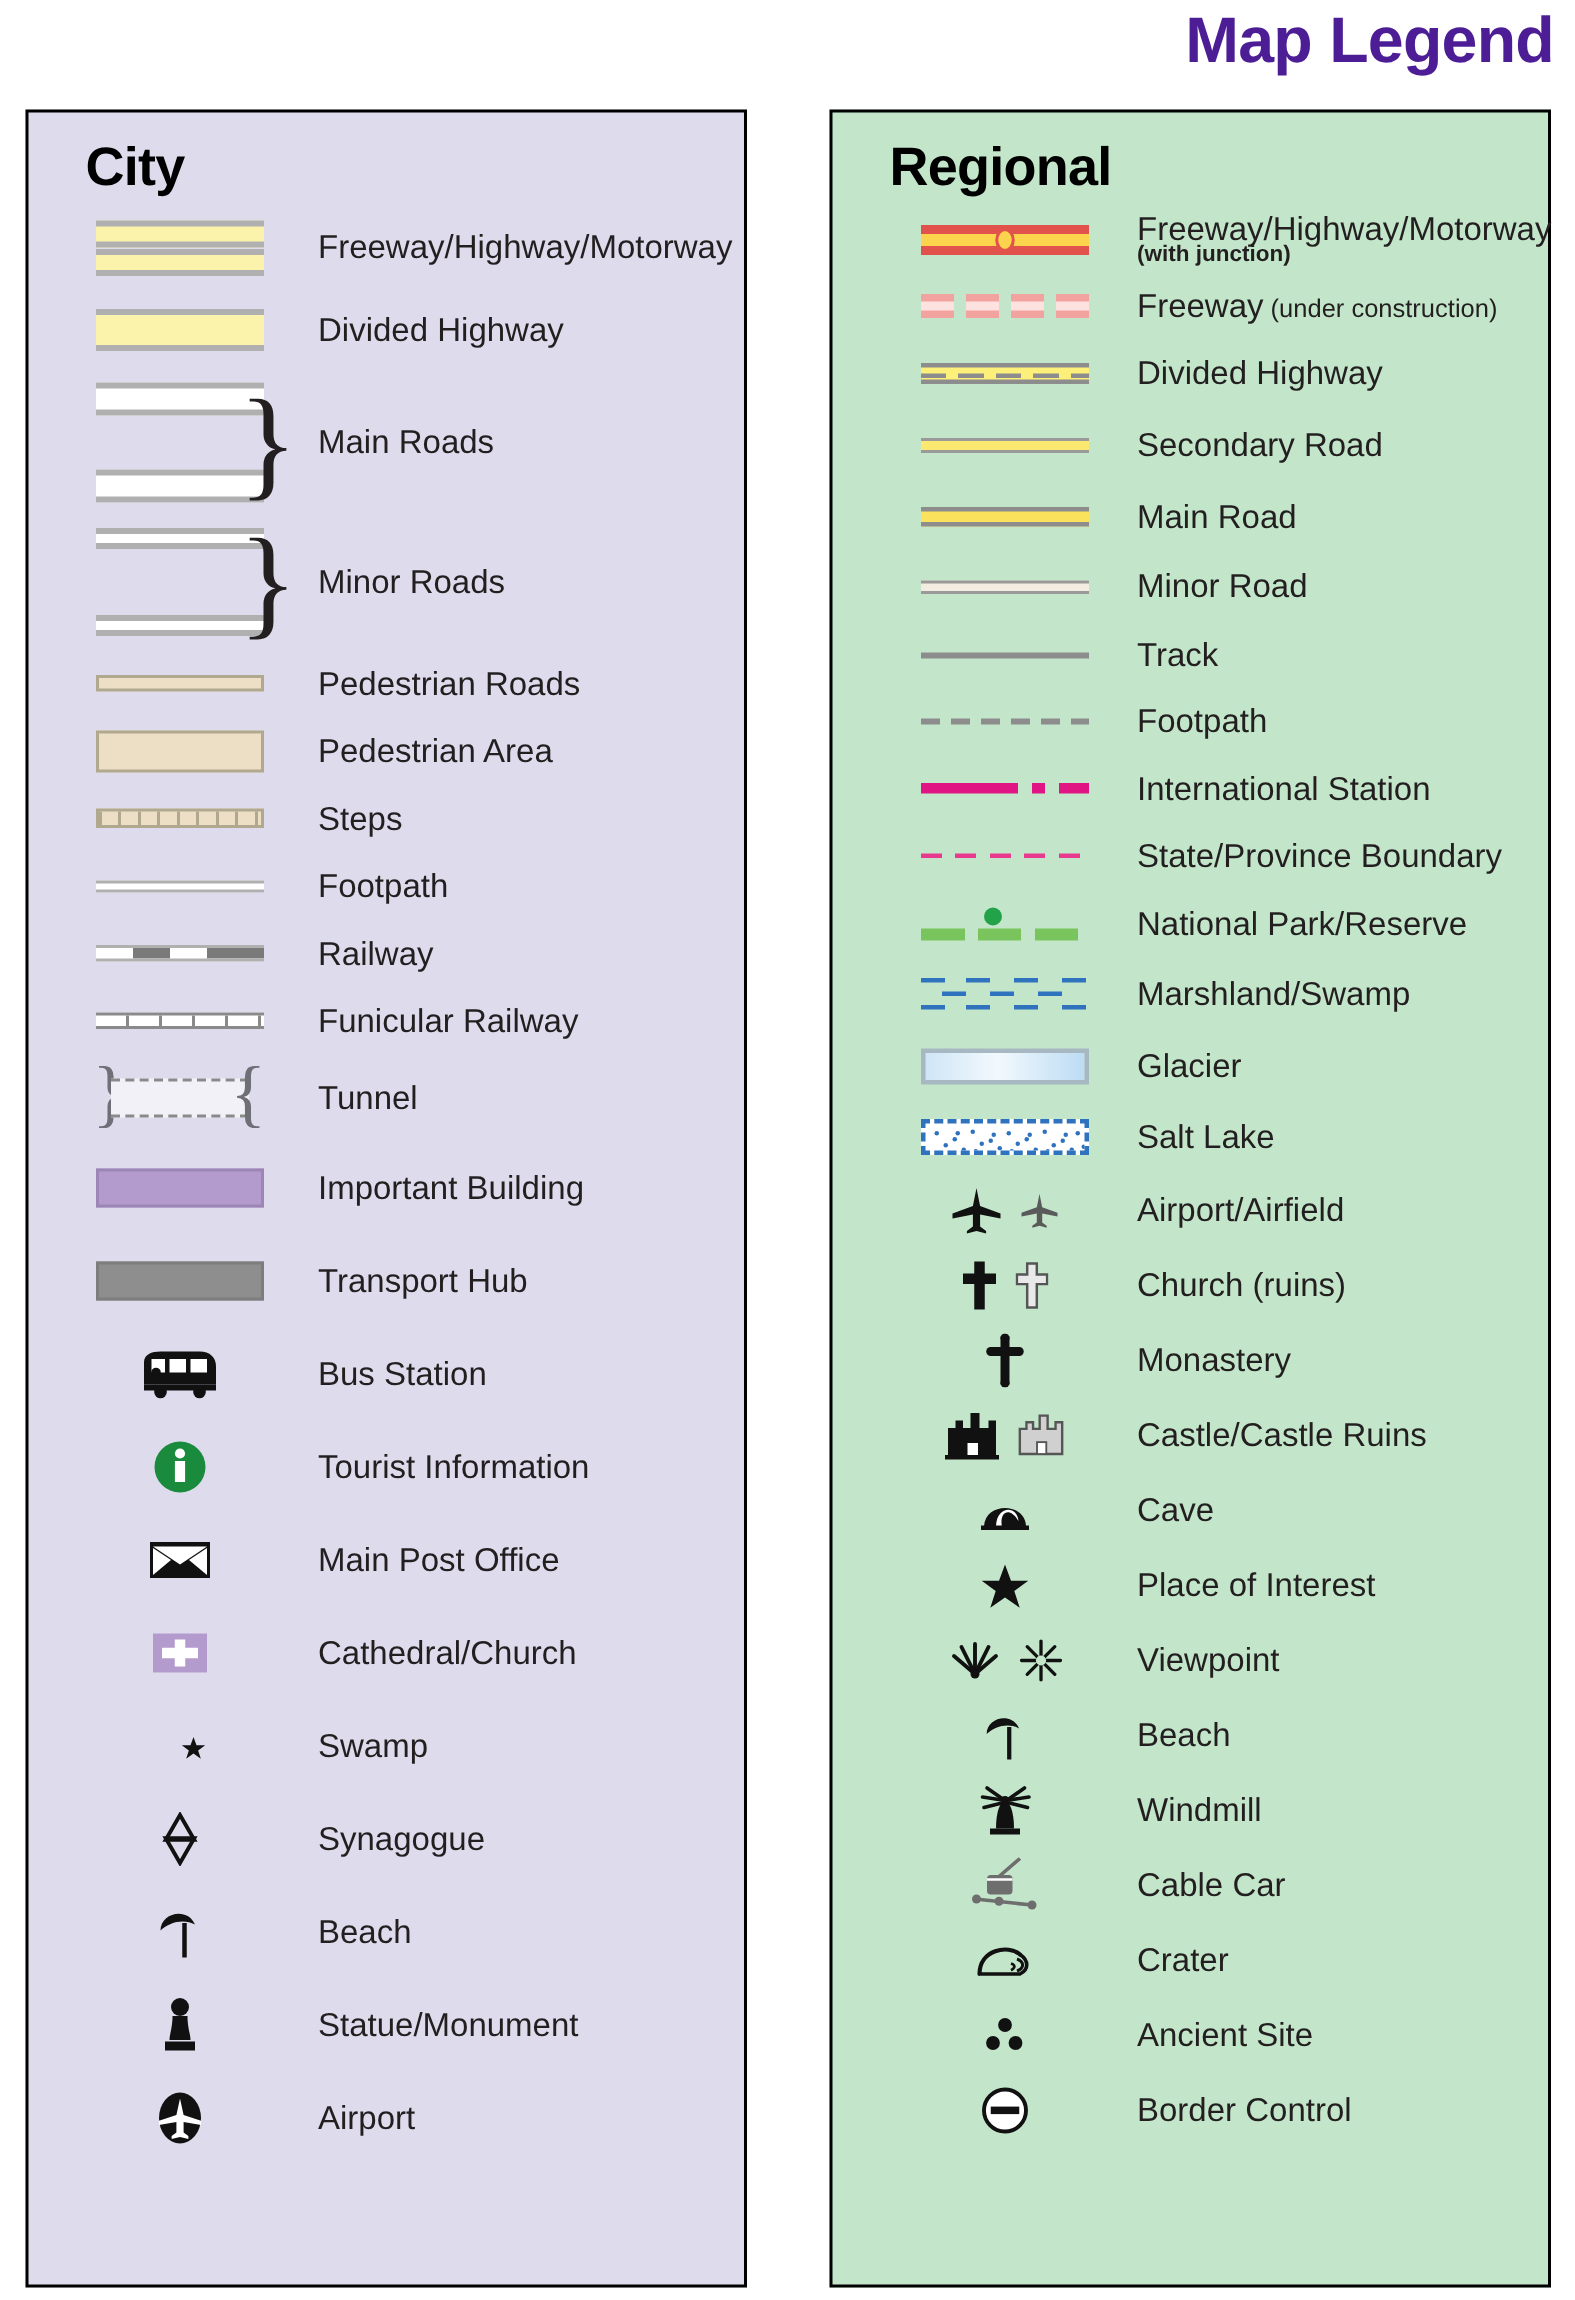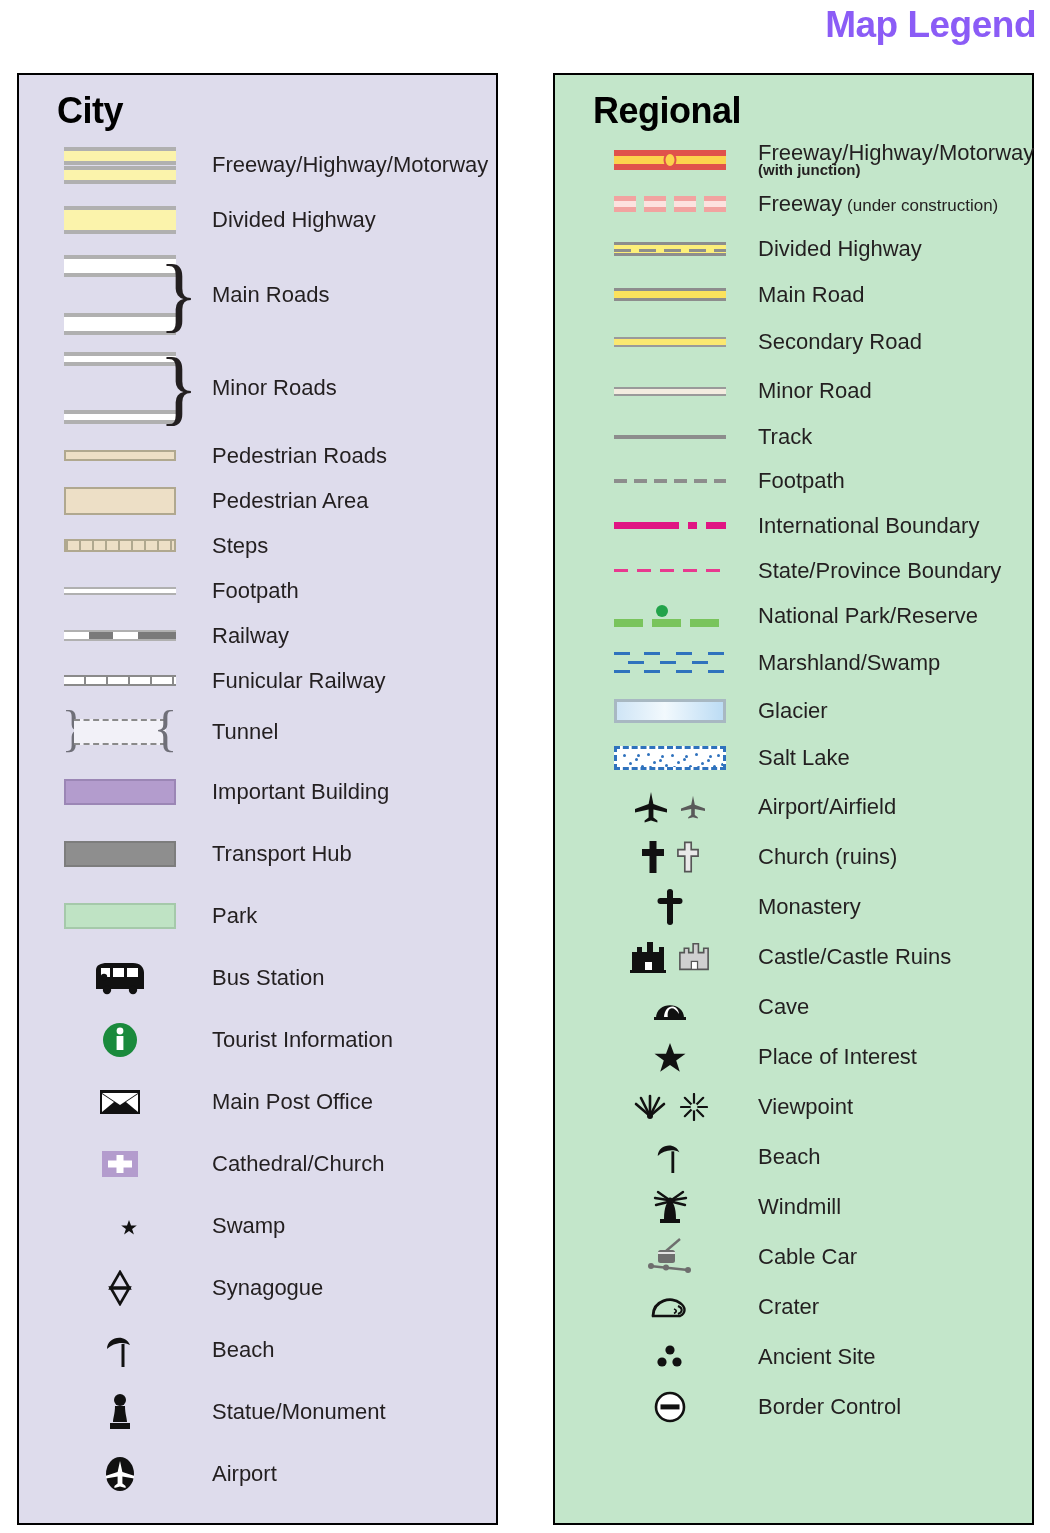--- a/index.html
+++ b/index.html
@@ -7,22 +7,22 @@
   body {
     width:1050px; height:1533px; position:relative;
     background:#ffffff;
     font-family:"Liberation Sans", sans-serif;
     overflow:hidden;
   }
 
   
   #map-title {
     position:absolute; right:14px; top:6px;
-    font-size:37px; font-weight:bold; letter-spacing:-0.5px;
-    color:#8b5cf6; line-height:1;
+    font-size:43px; font-weight:bold; letter-spacing:-0.5px;
+    color:#4c1d95; line-height:1;
   }
 
   
   .panel {
     position:absolute; top:73px; bottom:8px;
     border:2px solid #000000;
   }
   #panel-city     { left:17px;  width:481px; background:#dedcec; }
   #panel-regional { left:553px; width:481px; background:#c3e6ca; }
 
@@ -273,26 +273,20 @@
       <div class="lbl">Important Building</div>
     </div>
 
     <div class="row" style="height:62px">
       <div class="sym">
           <div class="c-hub"></div>
         </div>
       <div class="lbl">Transport Hub</div>
     </div>
 
-    <div class="row" style="height:62px">
-      <div class="sym">
-          <div class="c-park"></div>
-        </div>
-      <div class="lbl">Park</div>
-    </div>
 
     <div class="row" style="height:62px">
       <div class="sym glyph">
         <svg width="54" height="34" viewBox="0 0 54 34">
           <path d="M3 9 C3 4 8 2 14 2 H40 C47 2 51 6 51 12 V24 H3 Z" fill="#111"></path>
           <rect x="3" y="24" width="48" height="4" fill="#111"></rect>
           <rect x="8" y="7" width="9" height="9" fill="#fff"></rect>
           <rect x="20" y="7" width="11" height="9" fill="#fff"></rect>
           <rect x="34" y="7" width="11" height="9" fill="#fff"></rect>
           <circle cx="11" cy="16" r="3.2" fill="#111"></circle>
@@ -423,34 +417,34 @@
 
     <div class="row" style="height:46px">
       <div class="sym">
         <div class="r-line r-divhwy">
             <div class="dash"></div>
           </div>
       </div>
       <div class="lbl">Divided Highway</div>
     </div>
 
+    <div class="row" style="height:50px">
+      <div class="sym">
+          <div class="r-line r-secroad"></div>
+        </div>
+      <div class="lbl">Secondary Road</div>
+    </div>
+
     <div class="row" style="height:45px">
       <div class="sym">
           <div class="r-line r-mainroad"></div>
         </div>
       <div class="lbl">Main Road</div>
     </div>
 
-    <div class="row" style="height:50px">
-      <div class="sym">
-          <div class="r-line r-secroad"></div>
-        </div>
-      <div class="lbl">Secondary Road</div>
-    </div>
-
     <div class="row" style="height:48px">
       <div class="sym">
           <div class="r-line r-minorroad"></div>
         </div>
       <div class="lbl">Minor Road</div>
     </div>
 
     <div class="row" style="height:44px">
       <div class="sym">
           <div class="r-line r-track"></div>
@@ -462,21 +456,21 @@
       <div class="sym">
           <div class="r-line r-footpath"></div>
         </div>
       <div class="lbl">Footpath</div>
     </div>
 
     <div class="row" style="height:45px">
       <div class="sym">
           <div class="r-line r-intl"></div>
         </div>
-      <div class="lbl">International Boundary</div>
+      <div class="lbl">International Station</div>
     </div>
 
     <div class="row" style="height:45px">
       <div class="sym">
           <div class="r-line r-state"></div>
         </div>
       <div class="lbl">State/Province Boundary</div>
     </div>
 
     <div class="row" style="height:46px">

